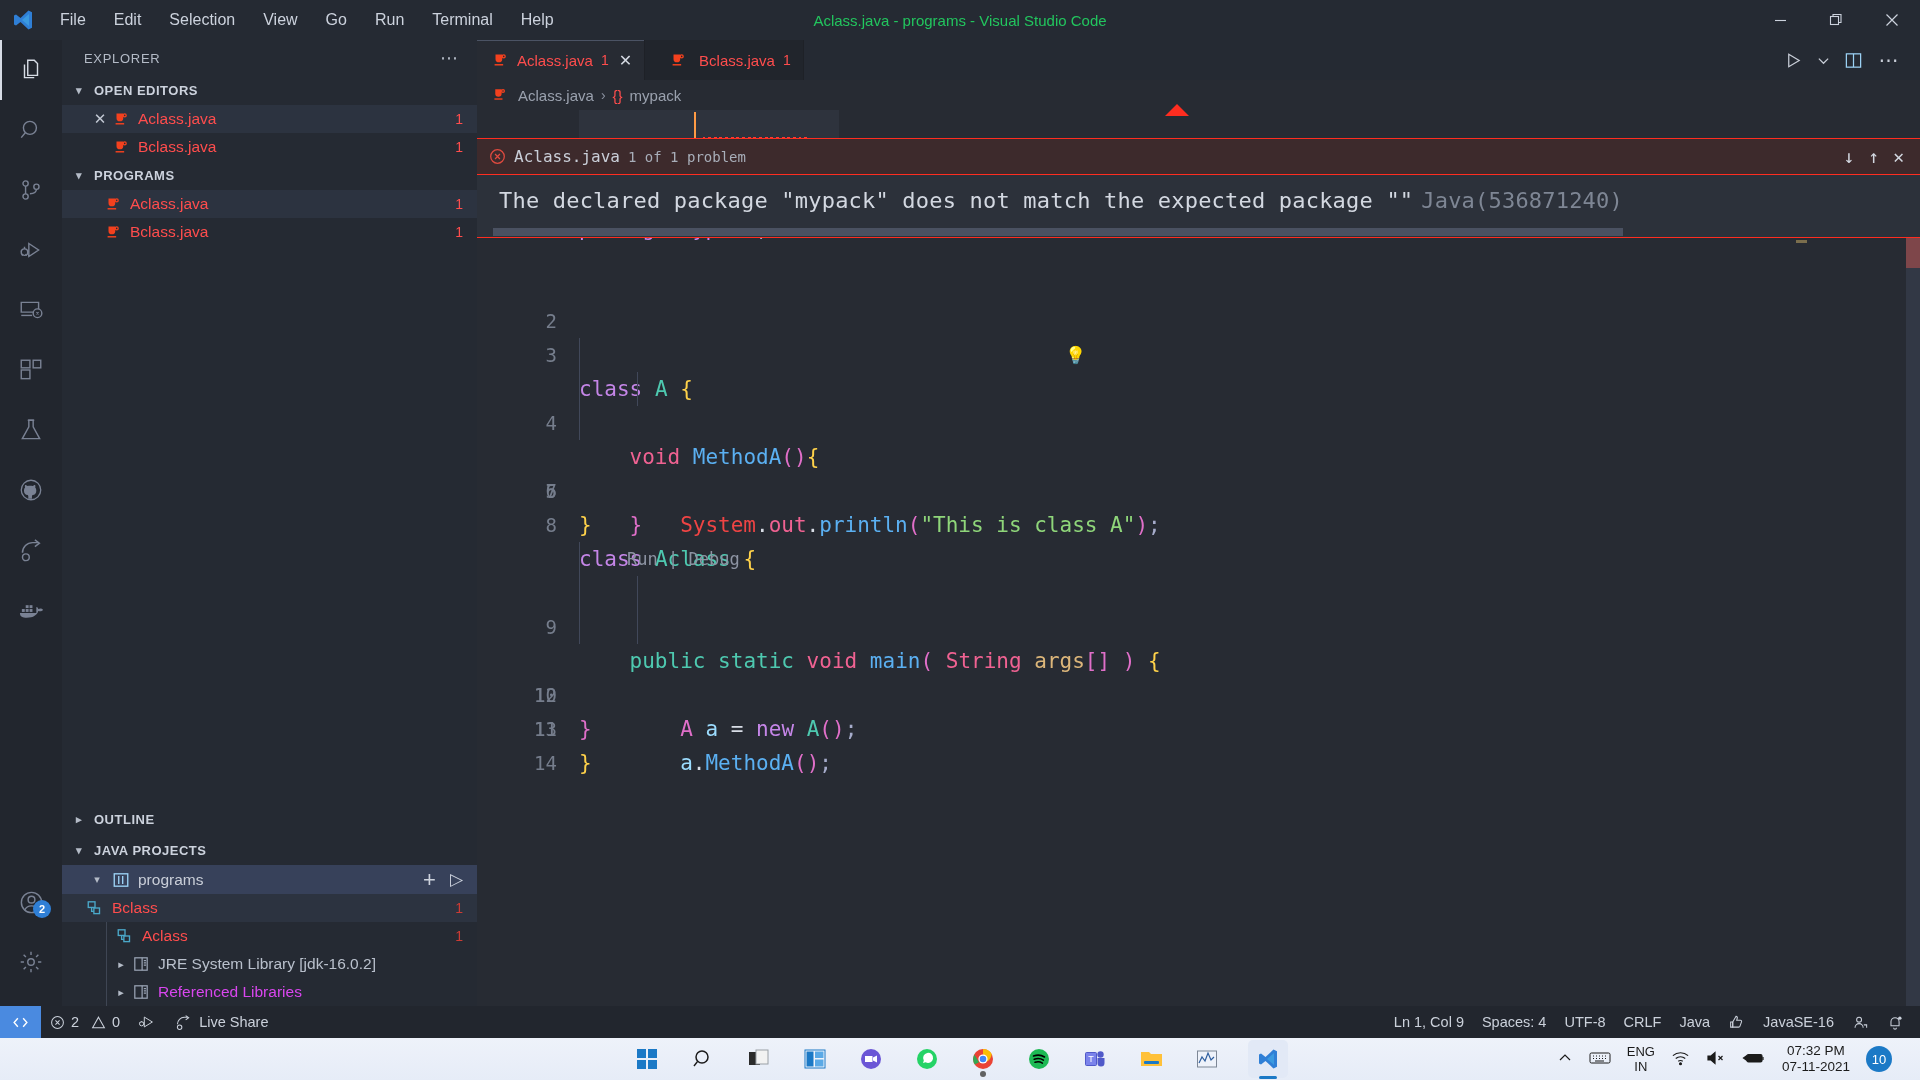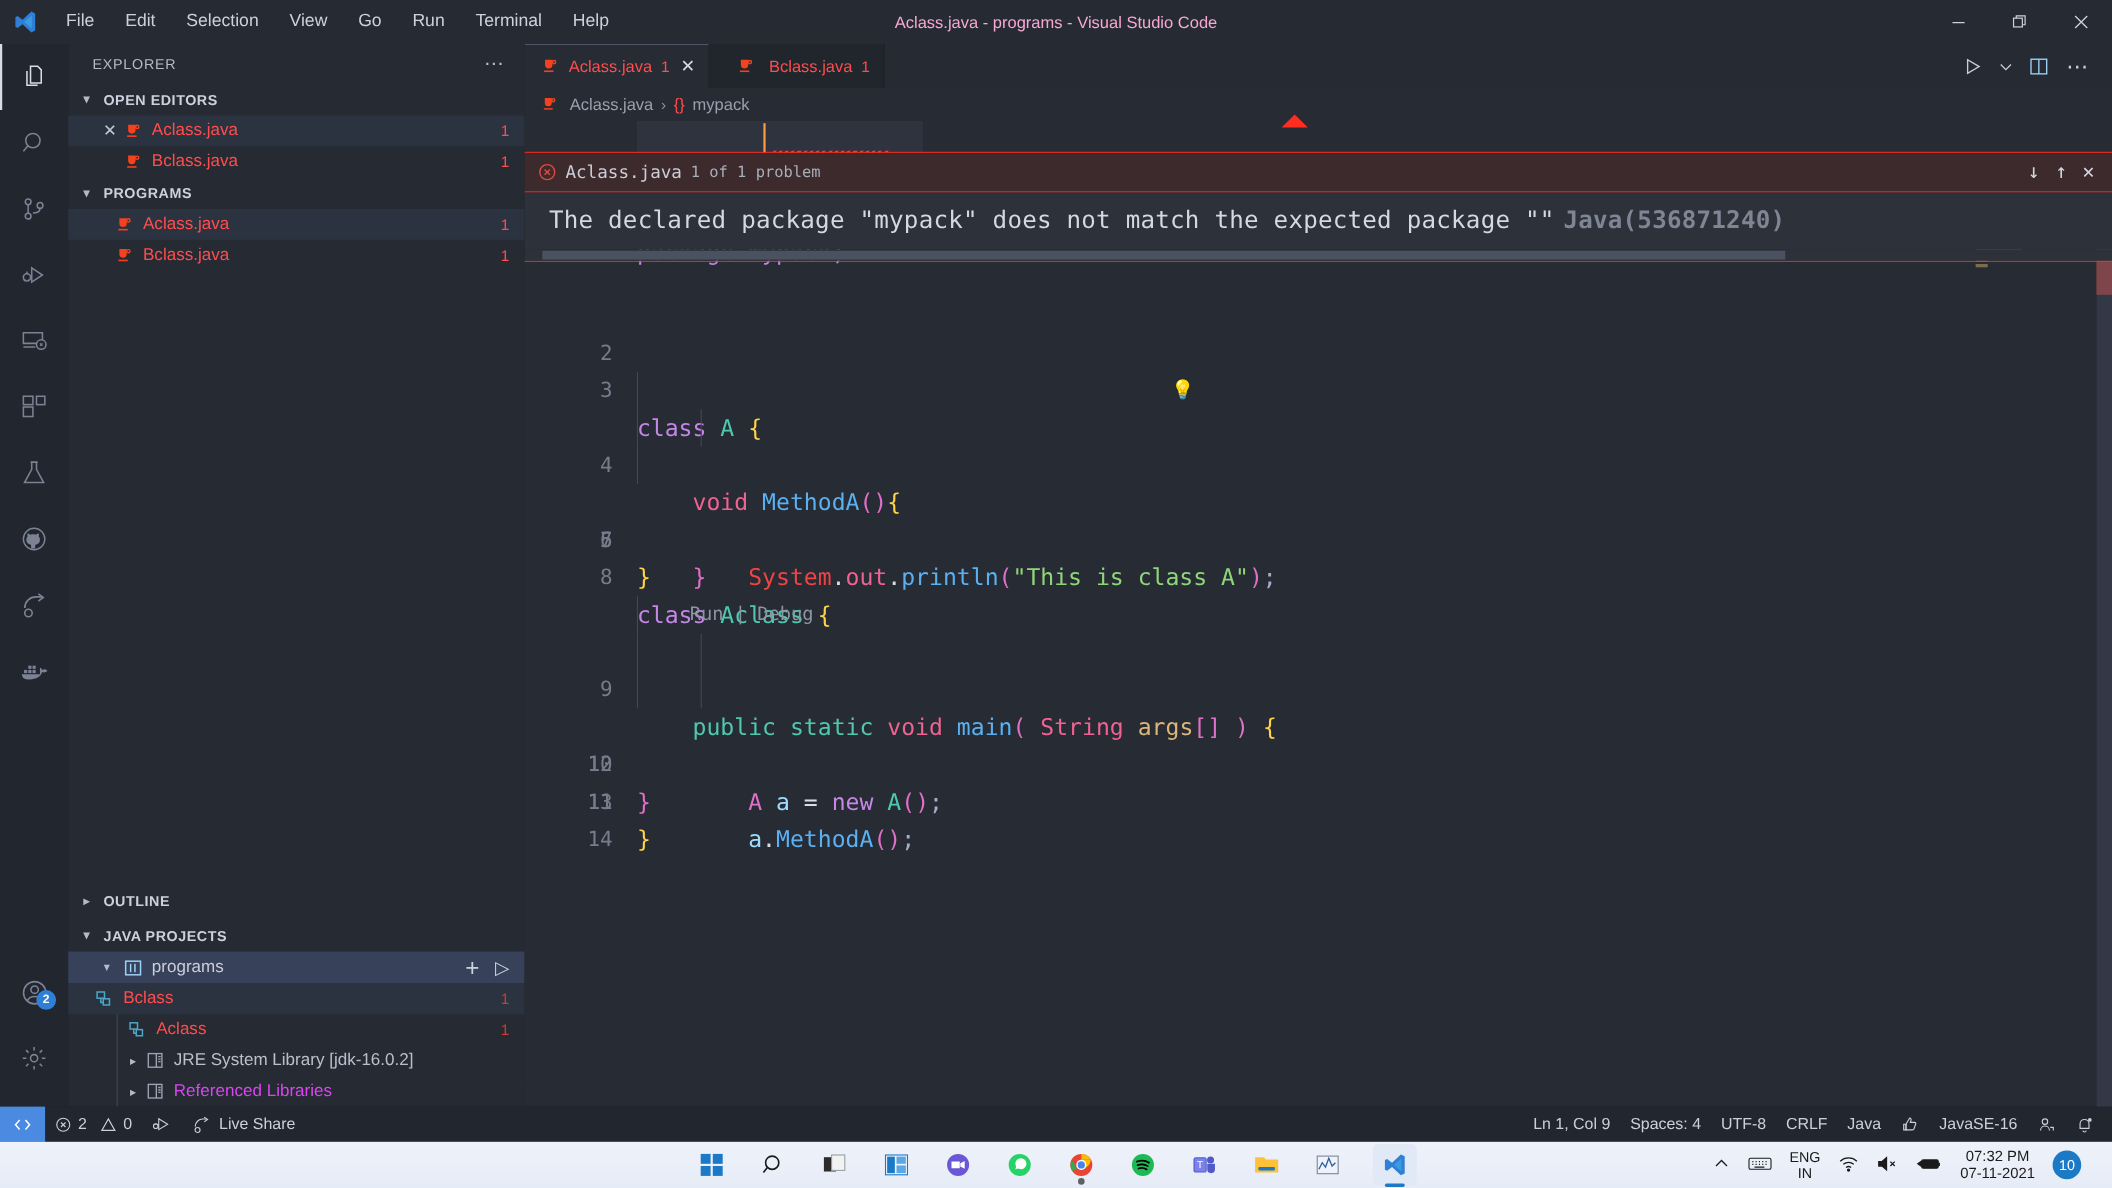--- a/index.html
+++ b/index.html
@@ -18,21 +18,21 @@
     color: #c3c9d4; font-size: 16px;
   }
   .vs-logo { width: 46px; height: 40px; display:flex; align-items:center; justify-content:center; }
   .menu { display: flex; align-items: center; gap: 0px; }
   .menu-item {
     padding: 4px 14px; font-size: 16px; color: #ccd2dd; cursor: default;
     line-height: 22px;
   }
   .title-center {
     position: absolute; left: 0; right: 0; text-align: center;
-    font-size: 15px; color: #f9a8d4; pointer-events: none;
+    font-size: 15px; color: #22c55e; pointer-events: none;
   }
   .wctrls { position: absolute; right: 0; top: 0; height: 40px; display: flex; }
   .wctrl { width: 56px; height: 40px; display:flex; align-items:center; justify-content:center; color:#ccd2dd; }
 
   
   .activitybar {
     position: absolute; left: 0; top: 40px; width: 62px; height: 966px;
     background: #22262e; display: flex; flex-direction: column; align-items: center;
   }
   .act-icon {
@@ -169,21 +169,21 @@
   }
   .peek-head .fname { color:#c9ced8; font-size:16px; }
   .peek-head .count { color:#a8aeb9; font-size: 14px; }
   .peek-head-actions { margin-left:auto; display:flex; gap:14px; padding-right: 16px; color:#d3d8e1; font-size:18px; }
   .peek-body {
     height: 52px; background: #2c313a; display:flex; align-items:center;
     padding-left: 22px;
     font-family: "DejaVu Sans Mono","Liberation Mono",monospace;
     font-size: 22px; color:#d3d8e1; letter-spacing: .2px;
   }
-  .peek-body .code-ref { color:#7e8694;font-weight:bold; }
+  .peek-body .code-ref { color:#7e8694; }
   .peek-scroll {
     height: 10px; background:#2c313a; position:relative;
   }
   .peek-scroll .thumb {
     position:absolute; left: 16px; width: 1130px; top: 1px; height: 8px; background:#4a5161;
   }
 
   
   .peek-arrow {
     position:absolute; width:0; height:0; z-index: 21;

